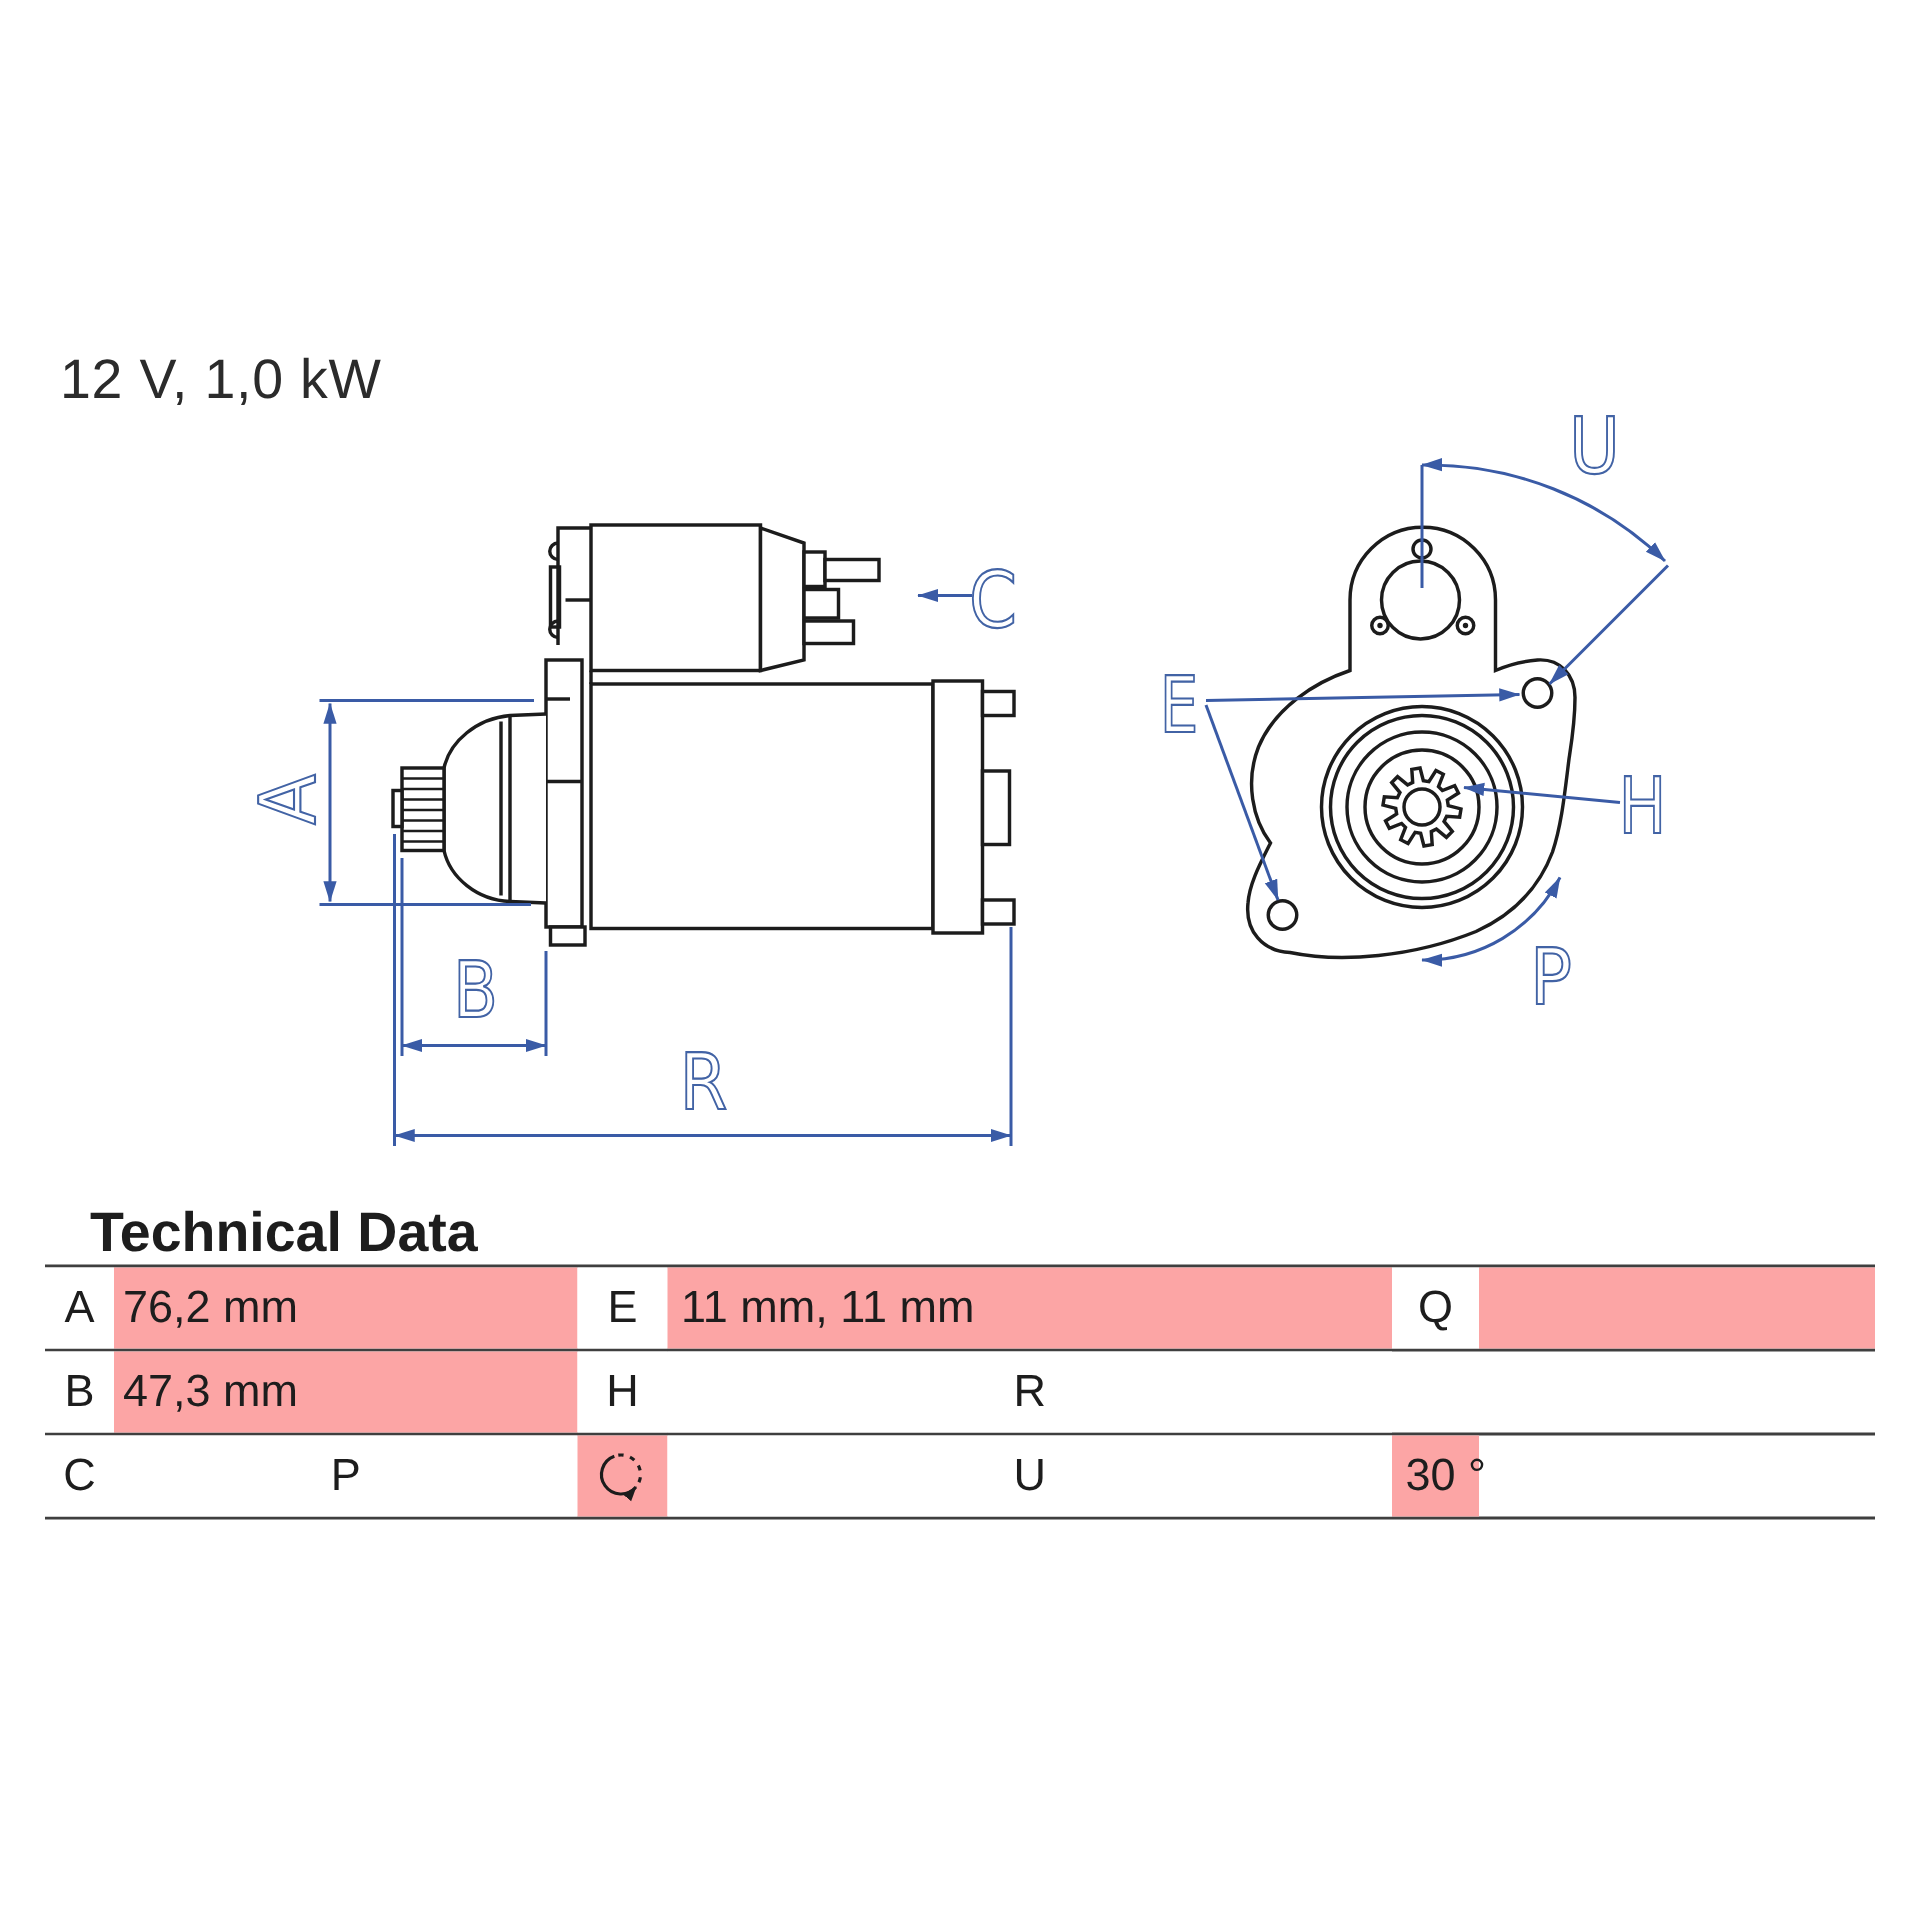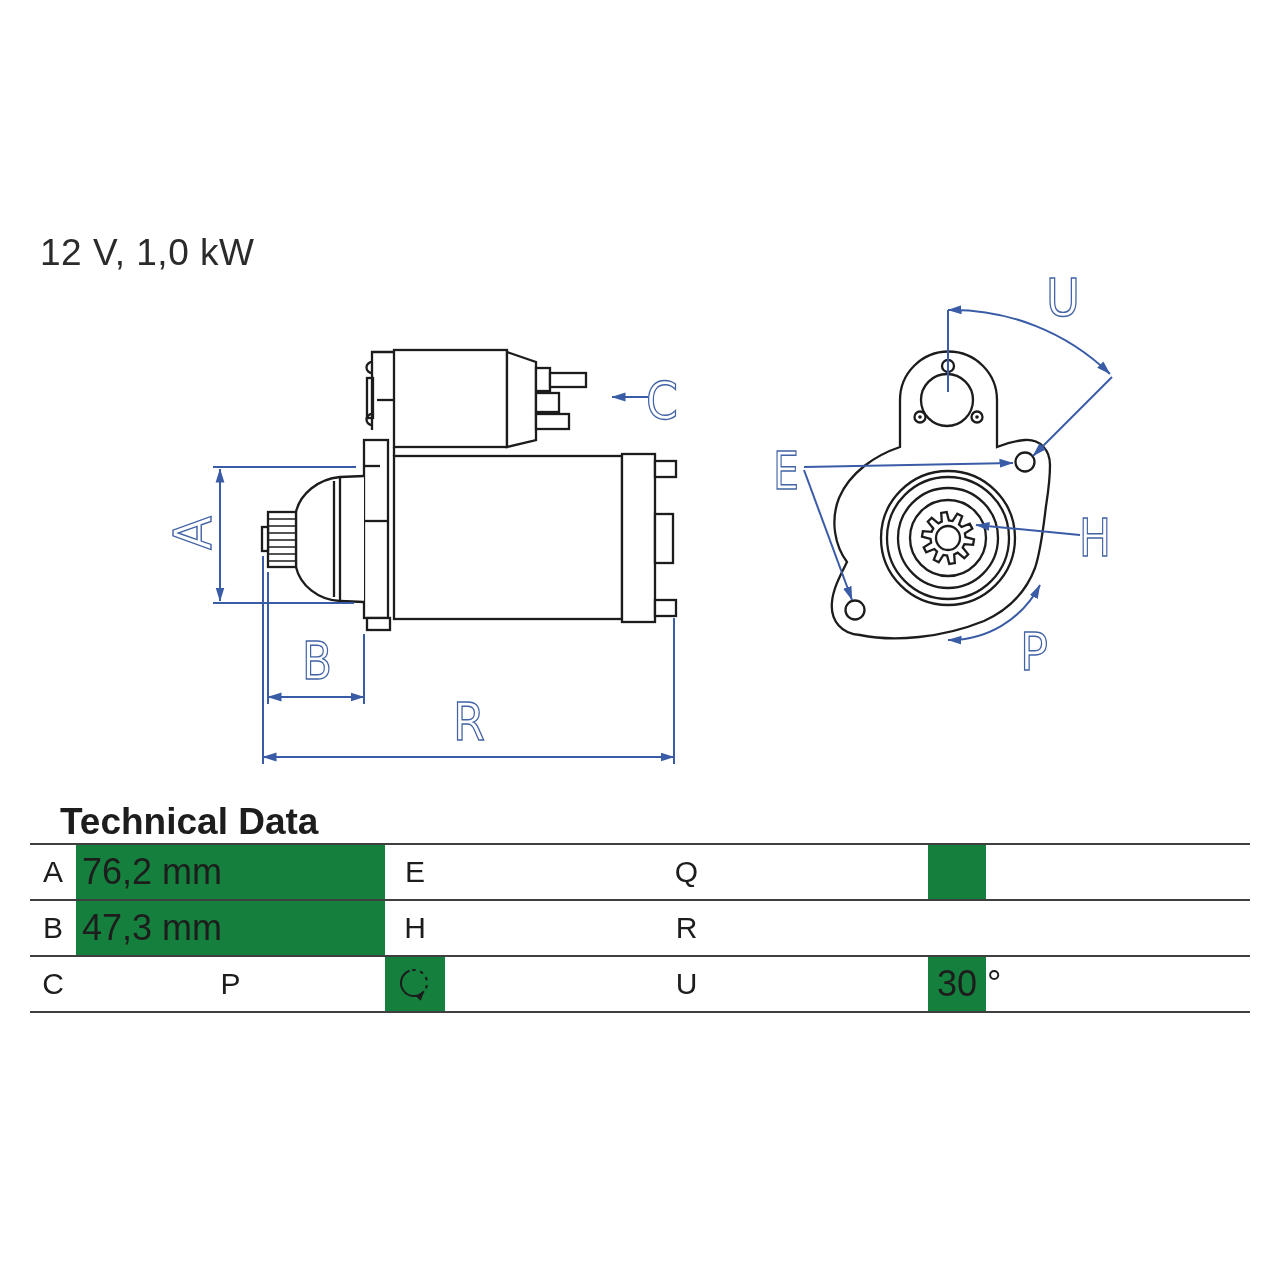--- a/index.html
+++ b/index.html
@@ -6,22 +6,22 @@
   .canvas{position:relative;width:1280px;height:1072px;background:#ffffff;
           font-family:"Liberation Sans",sans-serif;outline:1px solid #ececec;overflow:hidden;}
   .spec{position:absolute;left:40px;top:232px;font-size:37px;color:#2b2b2b;letter-spacing:0.5px;}
   .diagram-svg{position:absolute;left:0;top:0;}
   .tech-title{position:absolute;left:24px;top:801px;font-size:37px;font-weight:bold;color:#1d1d1d;margin-left:36px;}
   .data-table{position:absolute;left:30px;top:843px;width:1220px;border-top:2px solid #3f3f3f;border-bottom:2px solid #3f3f3f;}
   .trow{display:grid;grid-template-columns:46px 309px 60px 483px 58px 264px;height:54px;}
   .trow + .trow{border-top:2px solid #3f3f3f;}
   .k{background:#ffffff;display:flex;align-items:center;justify-content:center;
      font-size:30px;color:#1d1d1d;}
-  .v{background:#15803d;display:flex;align-items:center;padding-left:9px;
-     font-size:36px;color:#1d1d1d;white-space:nowrap;}
+  .v{background:#fca5a5;display:flex;align-items:center;padding-left:9px;
+     font-size:30px;color:#1d1d1d;white-space:nowrap;}
   .v.first{padding-left:6px;}
   .dimtxt{font-family:"DejaVu Sans",sans-serif;fill:none;stroke:#4263a5;stroke-width:1.4px;}
 </style>
 </head>
 <body>
 
 <div class="canvas">
 
   <div class="spec">12 V, 1,0 kW</div>
 
@@ -178,20 +178,21 @@
     </g>
   </svg>
 
   <div class="tech-title">Technical Data</div>
 
   <div class="data-table">
     <div class="trow">
       <div class="k">A</div>
       <div class="v first">76,2 mm</div>
       <div class="k">E</div>
+      <div class="v">11 mm, 11 mm</div>
       <div class="k">Q</div>
       <div class="v"></div>
     </div>
     <div class="trow">
       <div class="k">B</div>
       <div class="v first">47,3 mm</div>
       <div class="k">H</div>
       <div class="k">R</div>
     </div>
     <div class="trow">

